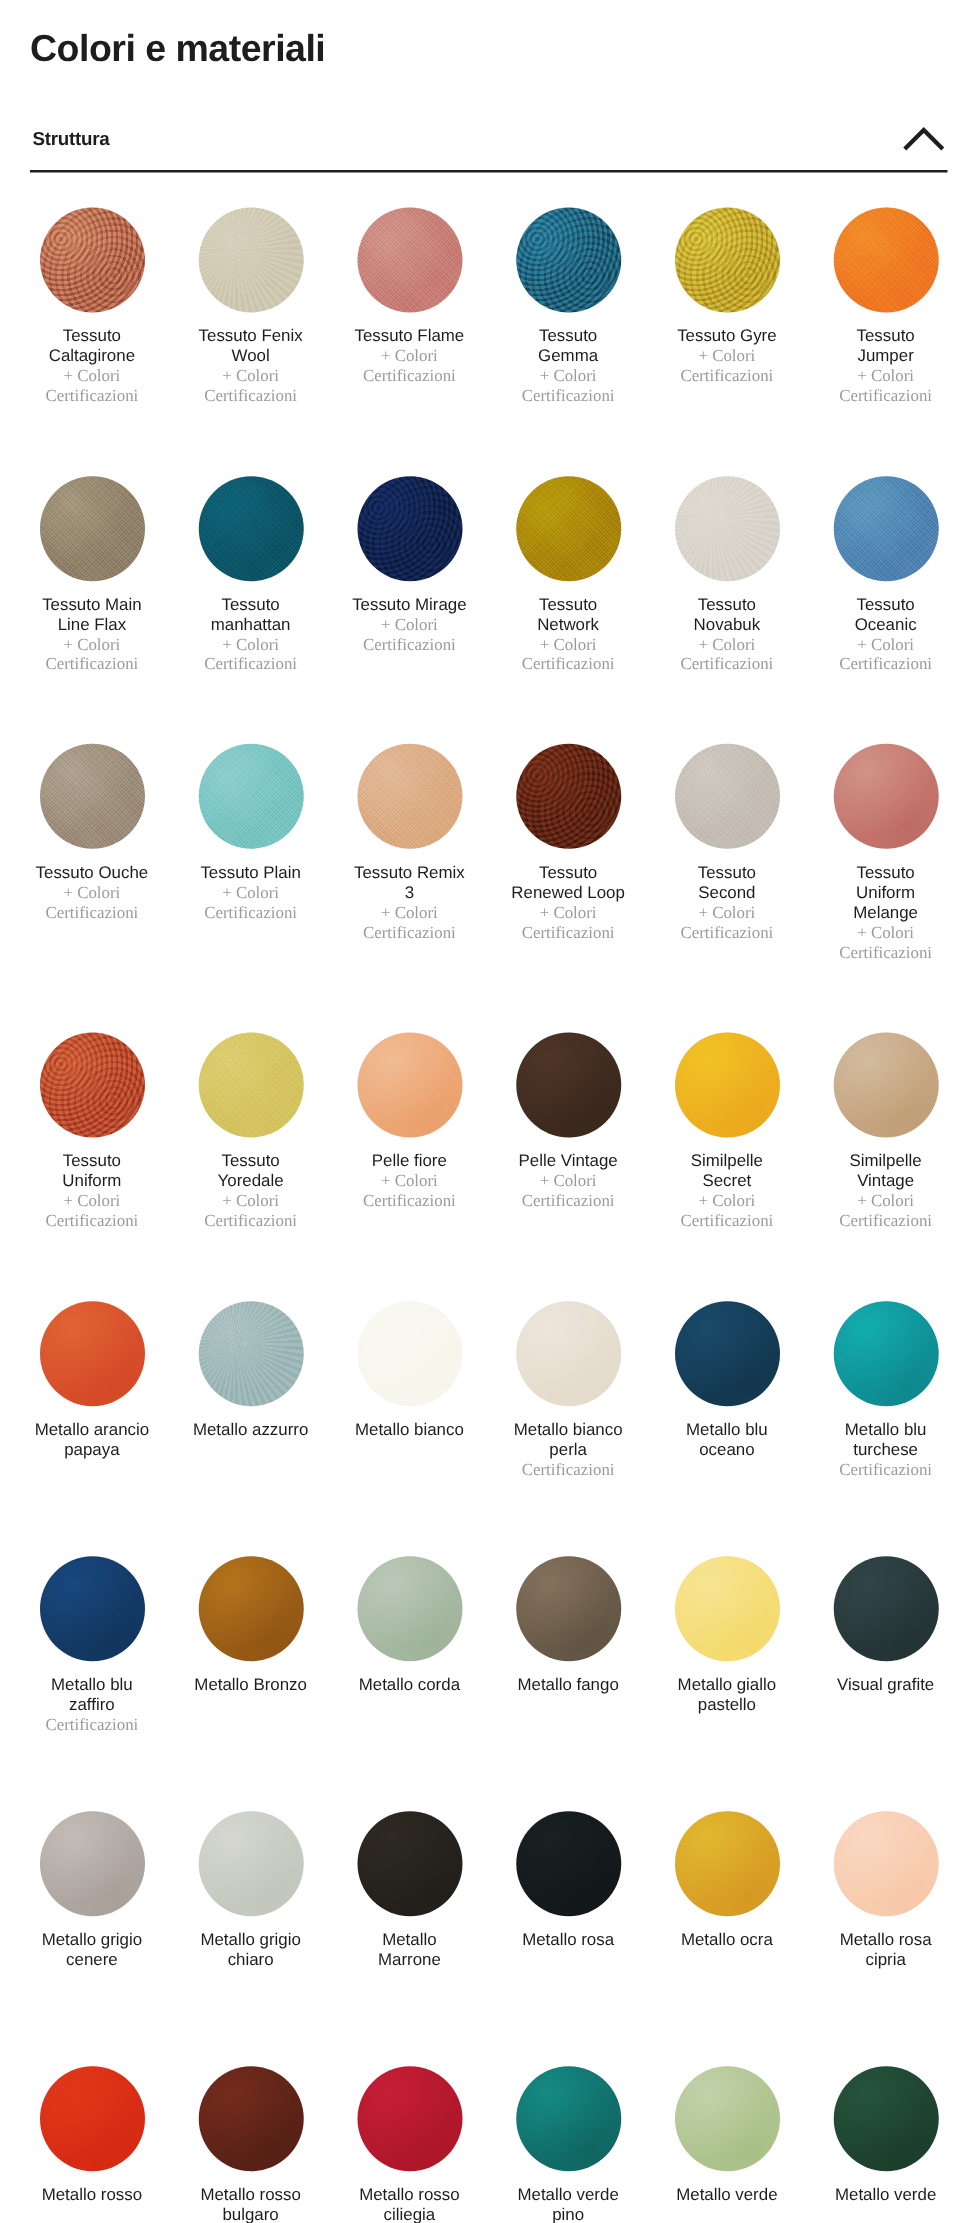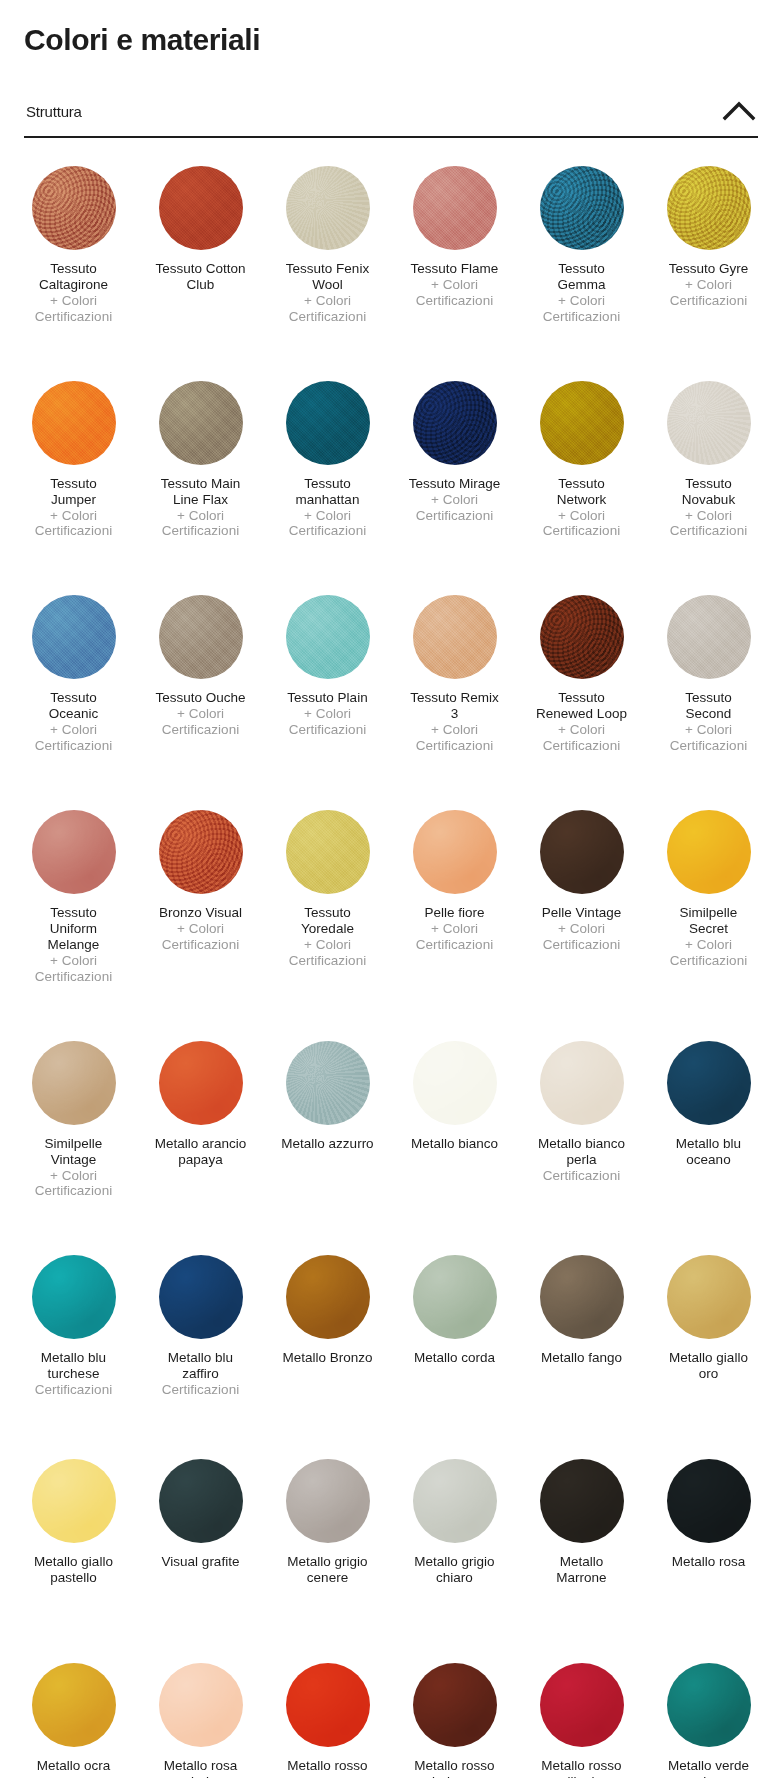--- a/index.html
+++ b/index.html
@@ -33,21 +33,21 @@
   }
   .section-head {
     display: flex;
     align-items: center;
     justify-content: space-between;
     border-bottom: 2px solid #1d1d1d;
     padding: 0 2px 14px 2px;
   }
   .section-title {
     font-size: 15px;
-    font-weight: normal;
+    font-weight: bold;
     color: #1d1d1d;
     letter-spacing: -0.2px;
   }
   .chevron {
     width: 34px;
     height: 22px;
     display: block;
     cursor: pointer;
   }
   .chevron svg { display: block; }
@@ -116,21 +116,21 @@
     max-width: 112px;
     word-wrap: break-word;
   }
   .swatch-meta {
     font-size: 13.5px;
     line-height: 1.18;
     color: #9b9b9b;
     text-align: center;
     max-width: 112px;
   }
-  .swatch-meta span { display: block; }
+  .swatch-meta span { display: block; font-family: Liberation Serif, serif; }
   .swatch-meta span:empty { display: none; }
 </style>
 </head>
 <body>
 
 <div class="page">
 
   <h1 class="page-title">Colori e materiali</h1>
 
   <section class="section">
@@ -147,25 +147,20 @@
     <div class="swatch-grid" id="swatch-grid">
         <div class="swatch-cell">
           <div class="swatch-dot tex-boucle" style="background: rgb(179, 101, 75);"></div>
           <div class="swatch-label">Tessuto Caltagirone</div>
           <div class="swatch-meta">
             <span>+ Colori</span>
             <span>Certificazioni</span>
           </div>
         </div>
         <div class="swatch-cell">
-          <div class="swatch-dot " style="background: rgb(176, 63, 40);"></div>
-          <div class="swatch-label">Tessuto Cotton Club</div>
-          <div class="swatch-meta"></div>
-        </div>
-        <div class="swatch-cell">
           <div class="swatch-dot tex-felt" style="background: rgb(206, 200, 176);"></div>
           <div class="swatch-label">Tessuto Fenix Wool</div>
           <div class="swatch-meta">
             <span>+ Colori</span>
             <span>Certificazioni</span>
           </div>
         </div>
         <div class="swatch-cell">
           <div class="swatch-dot " style="background: rgb(198, 124, 116);"></div>
           <div class="swatch-label">Tessuto Flame</div>
@@ -289,21 +284,21 @@
         <div class="swatch-cell">
           <div class="swatch-dot tex-smooth" style="background: rgb(196, 119, 109);"></div>
           <div class="swatch-label">Tessuto Uniform Melange</div>
           <div class="swatch-meta">
             <span>+ Colori</span>
             <span>Certificazioni</span>
           </div>
         </div>
         <div class="swatch-cell">
           <div class="swatch-dot tex-boucle" style="background: rgb(183, 72, 44);"></div>
-          <div class="swatch-label">Bronzo Visual</div>
+          <div class="swatch-label">Tessuto Uniform</div>
           <div class="swatch-meta">
             <span>+ Colori</span>
             <span>Certificazioni</span>
           </div>
         </div>
         <div class="swatch-cell">
           <div class="swatch-dot " style="background: rgb(212, 195, 94);"></div>
           <div class="swatch-label">Tessuto Yoredale</div>
           <div class="swatch-meta">
             <span>+ Colori</span>
@@ -392,25 +387,20 @@
           <div class="swatch-dot tex-smooth" style="background: rgb(167, 185, 163);"></div>
           <div class="swatch-label">Metallo corda</div>
           <div class="swatch-meta"></div>
         </div>
         <div class="swatch-cell">
           <div class="swatch-dot tex-smooth" style="background: rgb(107, 92, 74);"></div>
           <div class="swatch-label">Metallo fango</div>
           <div class="swatch-meta"></div>
         </div>
         <div class="swatch-cell">
-          <div class="swatch-dot tex-smooth" style="background: rgb(205, 171, 92);"></div>
-          <div class="swatch-label">Metallo giallo oro</div>
-          <div class="swatch-meta"></div>
-        </div>
-        <div class="swatch-cell">
           <div class="swatch-dot tex-smooth" style="background: rgb(245, 221, 119);"></div>
           <div class="swatch-label">Metallo giallo pastello</div>
           <div class="swatch-meta"></div>
         </div>
         <div class="swatch-cell">
           <div class="swatch-dot tex-smooth" style="background: rgb(39, 56, 58);"></div>
           <div class="swatch-label">Visual grafite</div>
           <div class="swatch-meta"></div>
         </div>
         <div class="swatch-cell">

